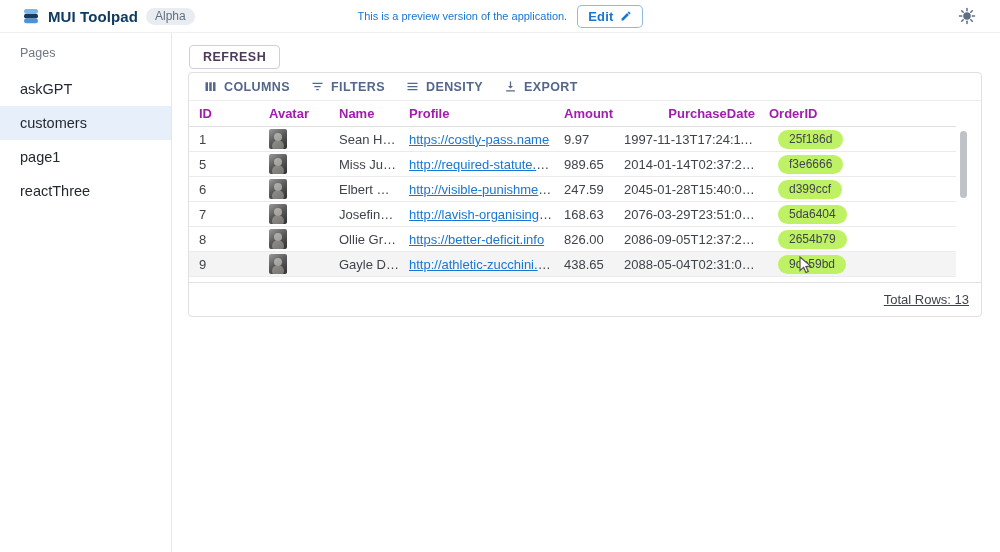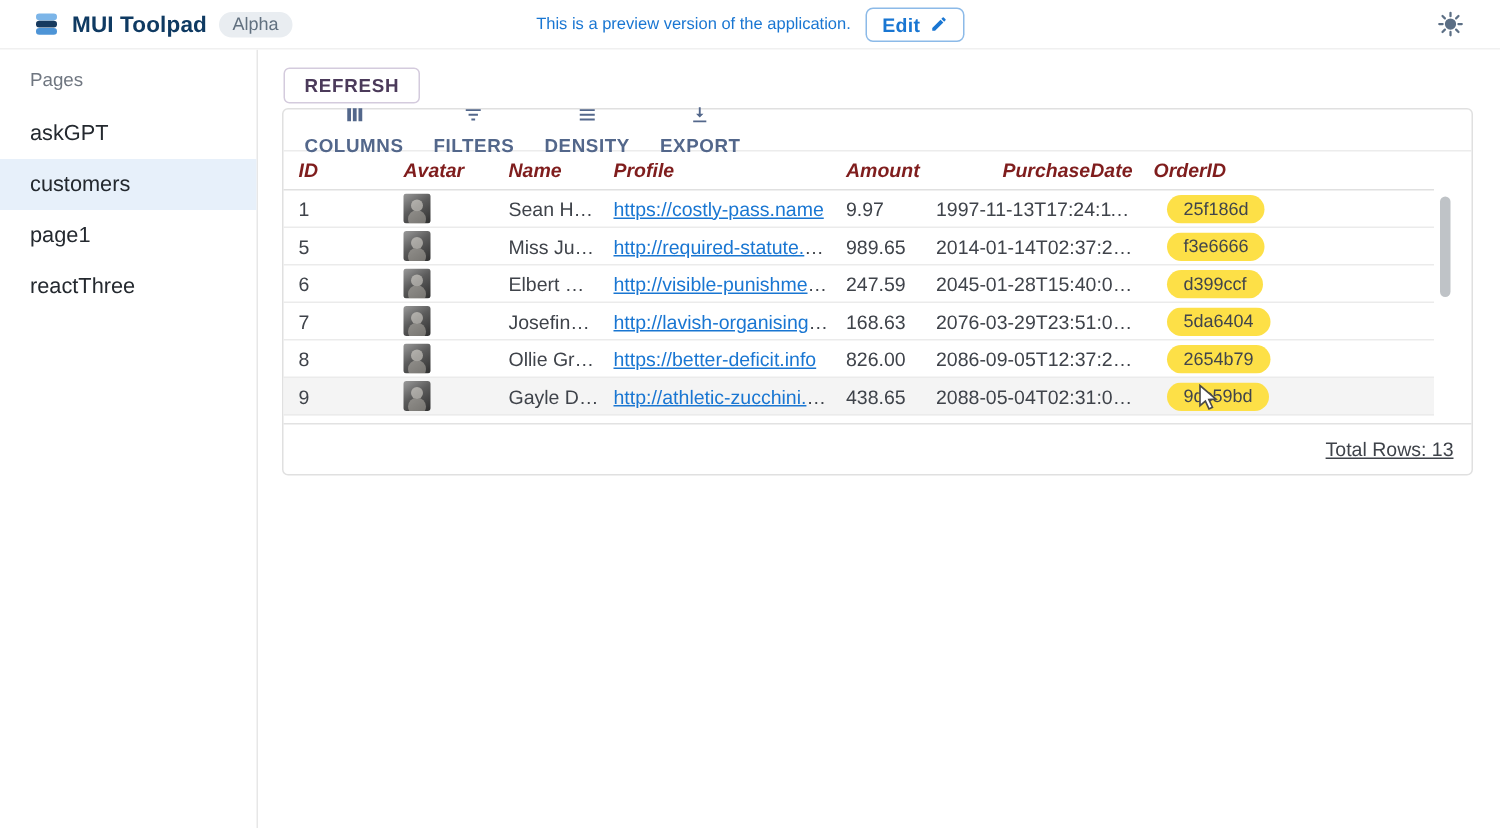--- a/index.html
+++ b/index.html
@@ -37,44 +37,44 @@
   .refresh-btn { margin:12px 0 0 17px; height:24px; padding:0 13px; background:#fff;
     border:1px solid #d4cbdd; border-radius:4px; color:#4b3a5a; font-size:12.5px;
     font-weight:700; letter-spacing:0.5px; cursor:pointer; font-family:inherit; }
 
   .grid-panel { position:relative; margin:3px 0 0 16px; width:794px; height:245px;
     border:1px solid #e0e0e0; border-radius:4px; background:#fff; display:flex; flex-direction:column; }
   .grid-toolbar { height:28px; display:flex; align-items:center; gap:4px; padding-left:6px;
     border-bottom:1px solid #ececec; }
   .tb-btn { display:inline-flex; align-items:center; gap:6px; background:none; border:none;
     color:#53678b; font-size:12.5px; font-weight:700; letter-spacing:0.4px; cursor:pointer;
-    padding:3px 8px; font-family:inherit; border-radius:3px;flex-direction:column; }
+    padding:3px 8px; font-family:inherit; border-radius:3px; }
   .tb-btn svg { flex:0 0 auto; }
 
   .grid-header { display:flex; height:26px; width:calc(100% - 25px);
     border-bottom:1px solid #e0e0e0; align-items:center; }
-  .grid-header .cell { font-weight:700; color:#7f1d1d;font-style:italic; }
+  .grid-header .cell { font-weight:700; color:#a21caf; }
   .grid-rows { width:calc(100% - 25px); }
   .grid-row { display:flex; height:25px; align-items:center; border-bottom:1px solid #ebebeb; }
   .grid-row.hovered { background:#f4f4f4; }
   .cell { font-size:13px; color:#3f434a; padding-left:10px; white-space:nowrap;
     overflow:hidden; text-overflow:ellipsis; }
   .col-id      { width:70px; }
   .col-avatar  { width:70px; }
   .col-name    { width:70px; }
   .col-profile { width:155px; }
   .col-amount  { width:60px; }
   .col-date    { width:145px; text-align:right; padding-right:4px; }
   .col-order   { flex:1; }
   .link { color:#1976d2; text-decoration:underline; }
   .avatar { width:18px; height:20px; border-radius:2px;
     background:linear-gradient(145deg,#9a9a9a 0%,#5c5c5c 45%,#2f2f2f 100%); position:relative; }
   .avatar::after { content:""; position:absolute; left:5px; top:4px; width:8px; height:8px;
     border-radius:50%; background:rgba(230,225,218,0.55); box-shadow:0 9px 0 2px rgba(220,215,205,0.4); }
-  .chip { display:inline-block; margin-left:9px; background:#fde047; color:#41454b;
+  .chip { display:inline-block; margin-left:9px; background:#bef264; color:#41454b;
     font-size:12px; line-height:19px; padding:0 11px; border-radius:10px; }
 
   .v-scrollbar { position:absolute; right:14px; top:58px; width:7px; height:67px;
     background:#bfc3c7; border-radius:4px; cursor:pointer; }
 
   .grid-spacer { flex:1; }
   .grid-footer { height:34px; border-top:1px solid #e2e2e2; display:flex; align-items:center;
     justify-content:flex-end; padding-right:12px; font-size:13px; color:#3f434a;text-decoration:underline; }
 
   .mouse-cursor { position:absolute; left:799px; top:256px; z-index:20; pointer-events:none; }

